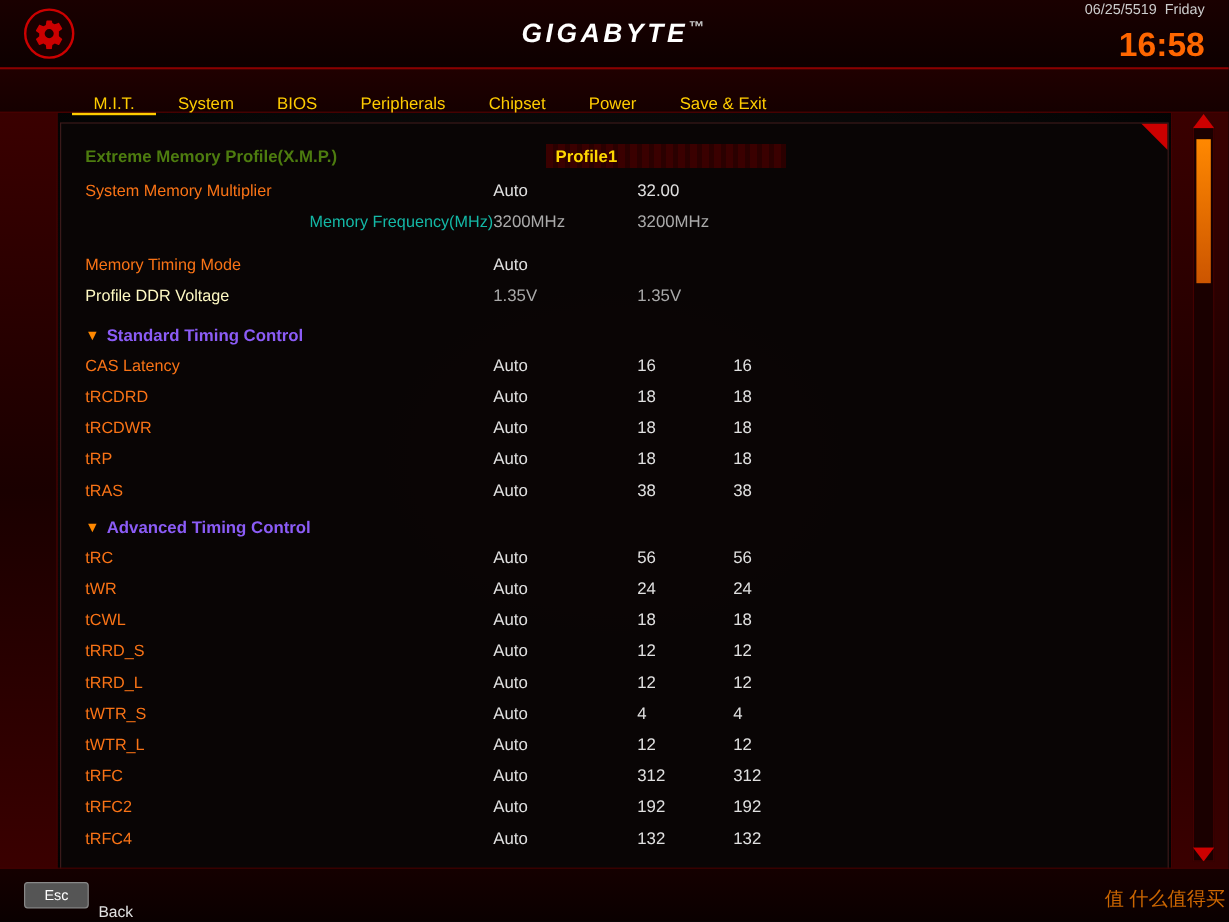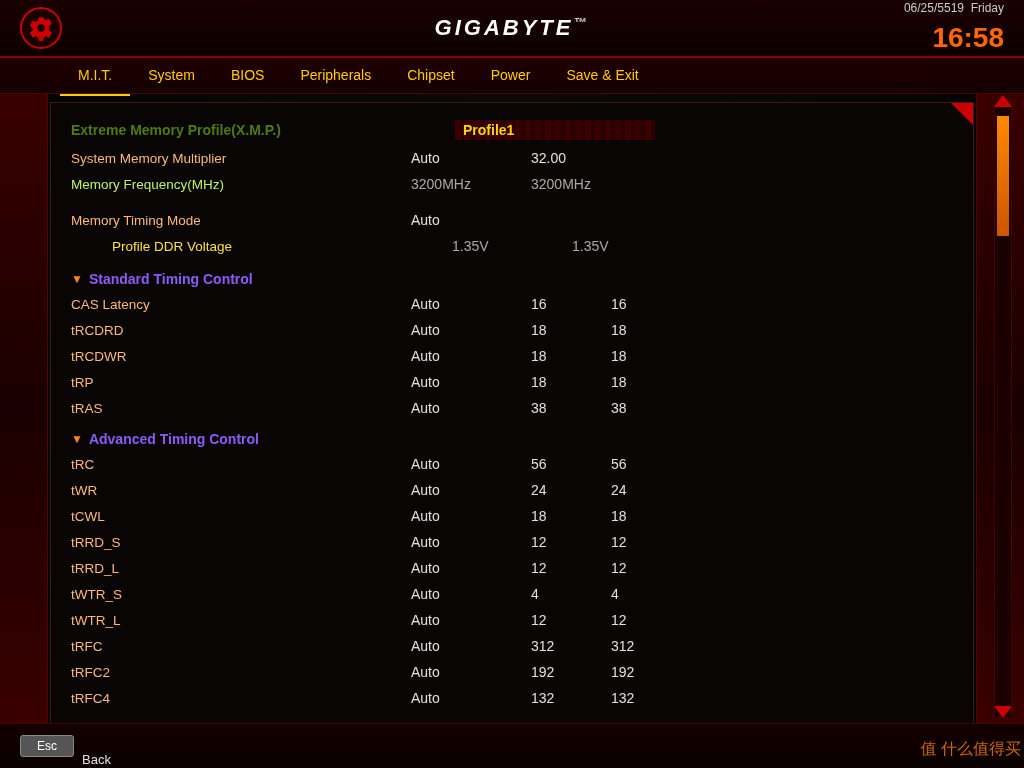--- a/index.html
+++ b/index.html
@@ -93,21 +93,21 @@
       background: linear-gradient(180deg, #200000 0%, #150000 100%);
       border-bottom: 1px solid #550000;
       padding: 0 60px;
       height: 36px;
     }
 
     .nav-item {
       padding: 0 18px;
       height: 40px;
       display: flex;
-      align-items: center;
+      align-items: flex-end;
       color: #ffcc00;
       font-size: 14px;
       cursor: pointer;
       border-bottom: 2px solid transparent;
       transition: all 0.2s;
     }
 
     .nav-item.active {
       color: #ffcc00;
       border-bottom: 2px solid #ffcc00;
@@ -188,21 +188,21 @@
 
     .row {
       display: flex;
       align-items: center;
       padding: 4px 0;
       min-height: 26px;
     }
 
     .col-name {
       width: 340px;
-      color: #fdba74;
+      color: #f97316;
       font-size: 13.5px;
     }
 
     .col-val1 {
       width: 120px;
       color: #e0e0e0;
     }
 
     .col-val2 {
       width: 80px;
@@ -409,34 +409,34 @@
       <div class="xmp-val">Profile1</div>
     </div>
 
     <div class="row">
       <div class="col-name">System Memory Multiplier</div>
       <div class="col-val1">Auto</div>
       <div class="col-val2">32.00</div>
     </div>
 
     <div class="row">
-      <div class="col-name" style="color:#bef264;">Memory Frequency(MHz)</div>
+      <div class="col-name" style="color:#14b8a6;text-align:right;">Memory Frequency(MHz)</div>
       <div class="col-val1" style="color:#aaa;">3200MHz</div>
       <div class="col-val2" style="color:#aaa;">3200MHz</div>
     </div>
 
     <div style="height:10px;"></div>
 
     <div class="row">
       <div class="col-name">Memory Timing Mode</div>
       <div class="col-val1">Auto</div>
     </div>
 
     <div class="row">
-      <div class="col-name" style="color:#fde047;margin-left:41px;">Profile DDR Voltage</div>
+      <div class="col-name" style="color:#fef9c3;">Profile DDR Voltage</div>
       <div class="col-val1" style="color:#aaa;">1.35V</div>
       <div class="col-val2" style="color:#aaa;">1.35V</div>
     </div>
 
     <div class="section-header" style="margin-top:6px;">
       <span class="triangle">▼</span>
       <span class="label">Standard Timing Control</span>
     </div>
 
     <div class="row">

